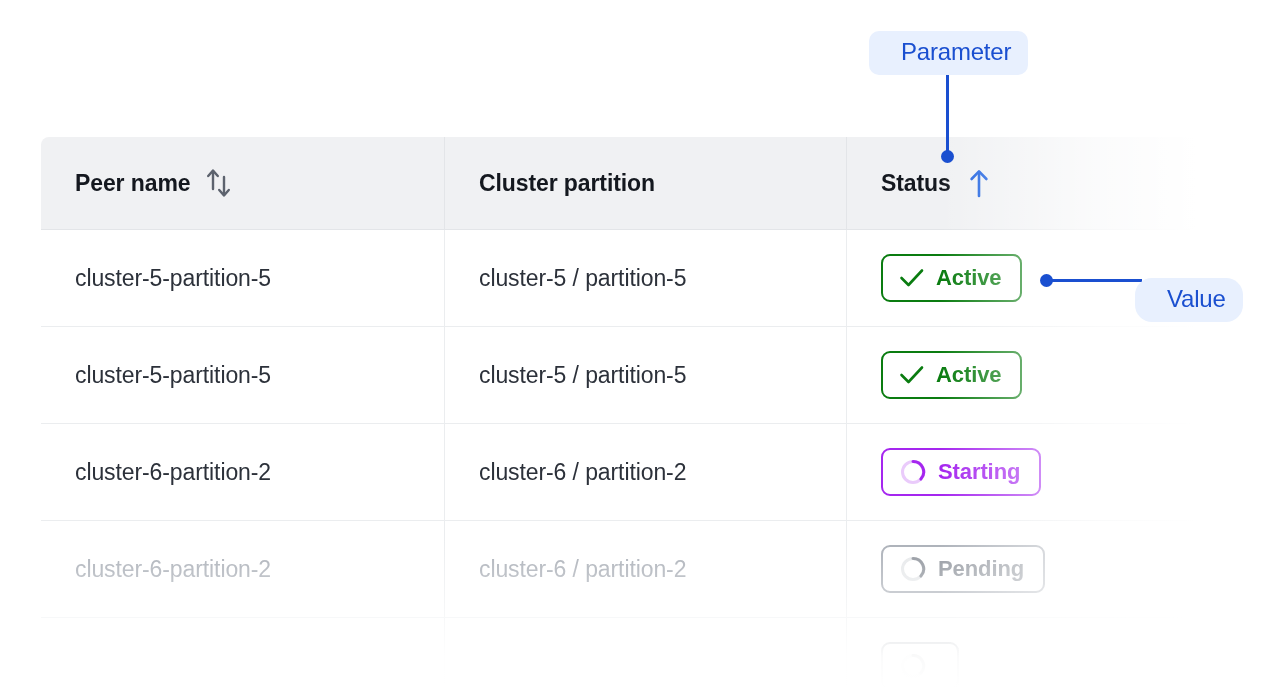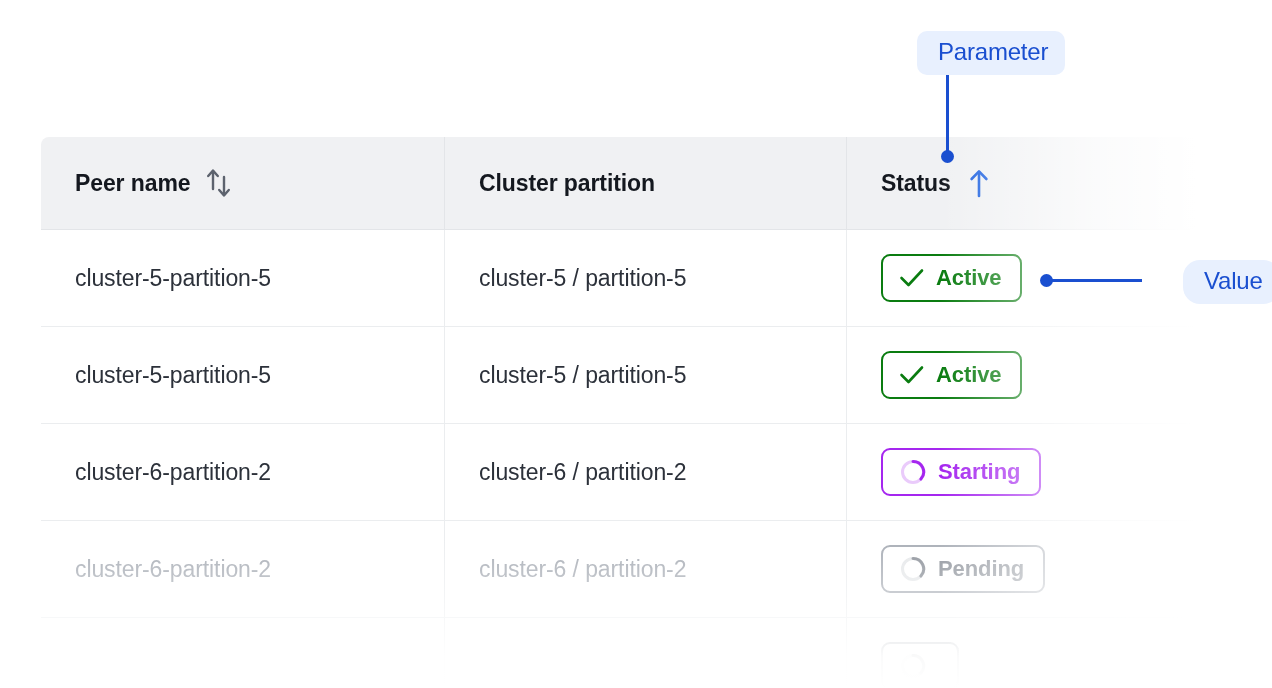--- a/index.html
+++ b/index.html
@@ -106,45 +106,44 @@
   .badge.pending  { border-color: #a9aeb6; color: #8e939b; }
 
   
   .anno-chip {
     position: absolute;
     background: #e8f0fe;
     color: #1a4fd0;
     font-size: 24px;
     letter-spacing: -0.2px;
     border-radius: 10px;
-    padding: 9px 17px 11px 21px;
+    padding: 9px 17px 11px 32px;
     line-height: 1;
     z-index: 20;
     white-space: nowrap;
-    margin-left: 48px;
   }
   .anno-line {
     position: absolute;
     background: #1a4fd0;
     z-index: 18;
   }
   .anno-dot {
     position: absolute;
     width: 13px;
     height: 13px;
     border-radius: 50%;
     background: #1a4fd0;
     z-index: 19;
   }
 
   #anno-parameter-chip { left: 869px; top: 31px; }
   #anno-parameter-line { left: 946px; top: 72px; width: 3px; height: 85px; }
   #anno-parameter-dot  { left: 941px; top: 150px; }
 
-  #anno-value-chip { left: 1135px; top: 260px; border-radius: 17px; }
+  #anno-value-chip { left: 1135px; top: 278px; border-radius: 17px; }
   #anno-value-line { left: 1050px; top: 279px; width: 92px; height: 3px; }
   #anno-value-dot  { left: 1040px; top: 274px; }
 </style>
 </head>
 <body>
 
 <div id="table-wrap">
   <table class="peer-table">
     <colgroup>
       <col class="c-peer">

